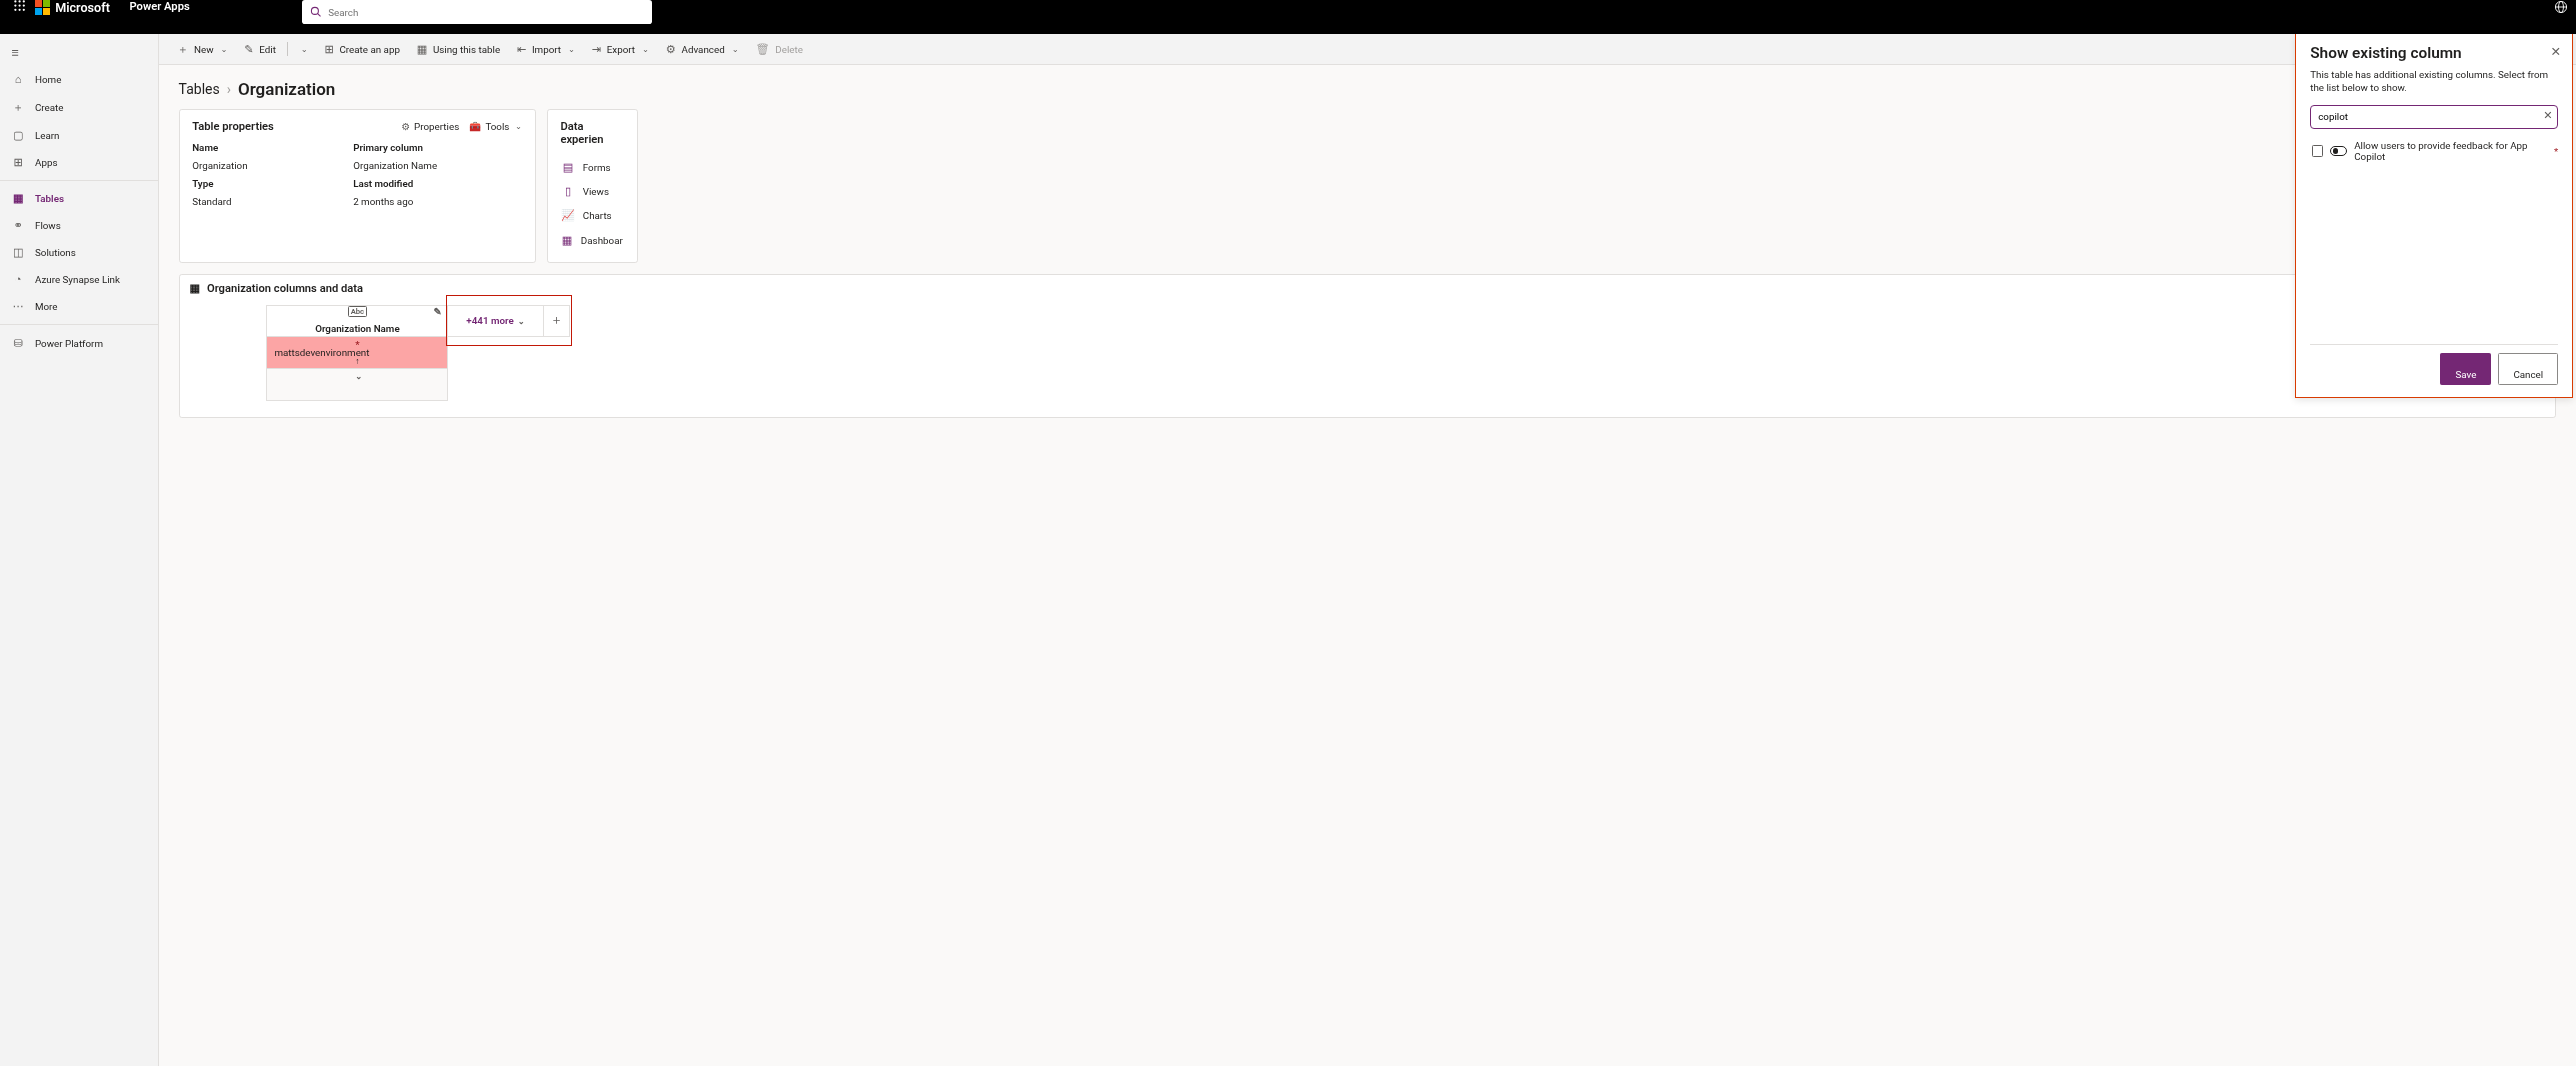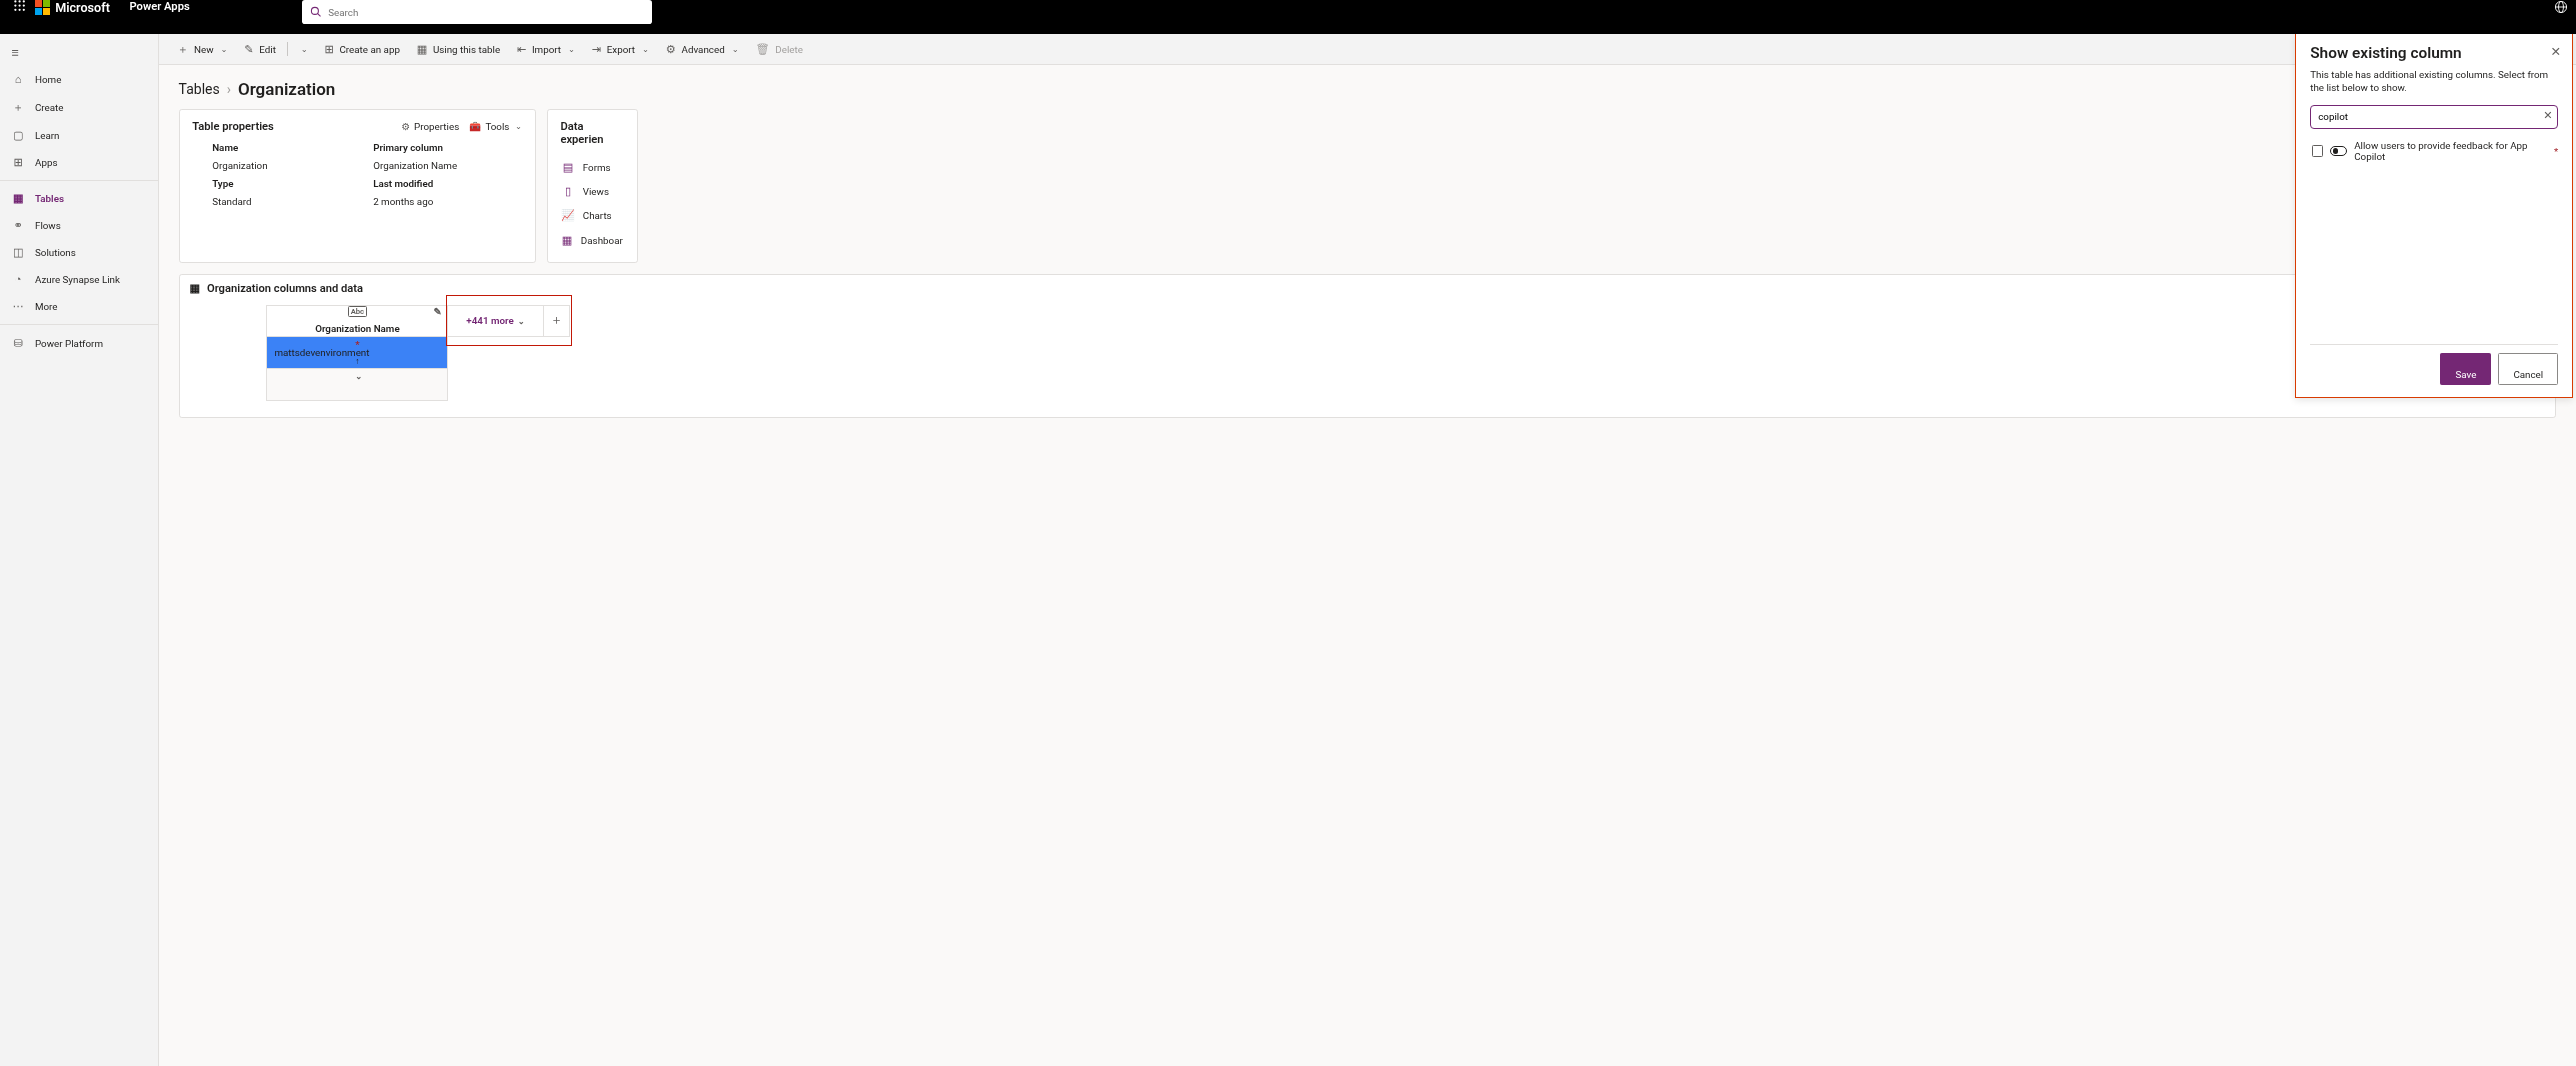--- a/index.html
+++ b/index.html
@@ -44,38 +44,38 @@
   .crumbs .cur { font-weight:600; font-size:17px; }
 
   .cards { display: flex; gap: 11.2px; margin-bottom: 11.2px; }
   .card { background: #fff; border: 0.7px solid #e1dfdd; border-radius: 2.8px; padding: 9.8px 12.6px; }
   .card1 { flex: 0 0 357px; }
   .card-hd { display: flex; align-items: center; margin-bottom: 9.8px; }
   .card-hd .title { font-weight:600; font-size:11.2px; }
   .card-hd .spacer { flex:1; }
   .hd-link { display:inline-flex; align-items:center; gap:4.2px; margin-left:9.8px; color:#201f1e; cursor:pointer; }
   .hd-link .ci { color:#605e5c; }
-  .kv { display: grid; grid-template-columns: 161px 1fr; row-gap: 7px; margin-left: 20px; }
+  .kv { display: grid; grid-template-columns: 161px 1fr; row-gap: 7px; }
   .kv .lab { font-weight:600; }
   .list-link { display:flex; align-items:center; gap:8.4px; padding:5.6px 1.4px; cursor:pointer; }
   .list-link .ico { color:#742774; width:12.6px; text-align:center; font-size:11.2px; }
 
   .gridcard { background:#fff; border:0.7px solid #e1dfdd; border-radius:2.8px; padding: 7px 9.8px 14px; }
   .gridcard .ghd { display:flex; align-items:center; gap:7px; font-weight:600; font-size:11.2px; margin-bottom:9.8px; }
   .grid { margin-left: 77px; display:inline-block; }
   .grid-row { display:flex; }
   .colhdr { width: 182px; height: 32px; border:0.7px solid #e1dfdd; display:flex; align-items:center; padding:0 7px; font-weight:600; gap:5.6px; position:relative; background:#fff;flex-direction:column; }
   .colhdr .req { color:#a4262c; }
   .colhdr .sort { font-size:8.4px; }
   .colhdr .chev { font-size:8.4px; margin-left:2.8px; color:#605e5c; }
   .colhdr .editico { position:absolute; right:5.6px; color:#605e5c; font-size:9.8px; }
   .morecol { width:122px; height:32px; border:0.7px solid #e1dfdd; border-left:none; display:flex; align-items:center; }
   .morelbl { flex:1; display:flex; align-items:center; justify-content:center; gap:4.2px; color:#742774; font-weight:600; cursor:pointer; }
   .addcol { width:26.6px; border-left:0.7px solid #e1dfdd; display:flex; align-items:center; justify-content:center; color:#605e5c; font-size:12.6px; cursor:pointer; height:100%; }
-  .cell { width:182px; height:32px; border:0.7px solid #e1dfdd; border-top:none; display:flex; align-items:center; padding:0 7px; background:#3b82f6; }
+  .cell { width:182px; height:32px; border:0.7px solid #e1dfdd; border-top:none; display:flex; align-items:center; padding:0 7px; background:#fca5a5; }
   .cell.empty { background:#faf9f8; }
   .emptyrow .cell { border-top:none; }
 
   
   .redbox1 { position:relative; }
   .redbox1::after { content:""; position:absolute; inset:-10.5px -2.8px -10.5px -2.8px; border:1.4px solid #c21807; pointer-events:none; }
 
   
   .flyout { position:absolute; top:-0.7px; right:2.8px; width:278px; background:#fff; border:1px solid #d83b01; display:flex; flex-direction:column; padding:9.8px 14px 11.2px; box-shadow:0 2.8px 7px rgba(0,0,0,.1); }
   .flyout .close { position:absolute; top:9.8px; right:11.2px; cursor:pointer; font-size:12.6px; color:#605e5c; }

